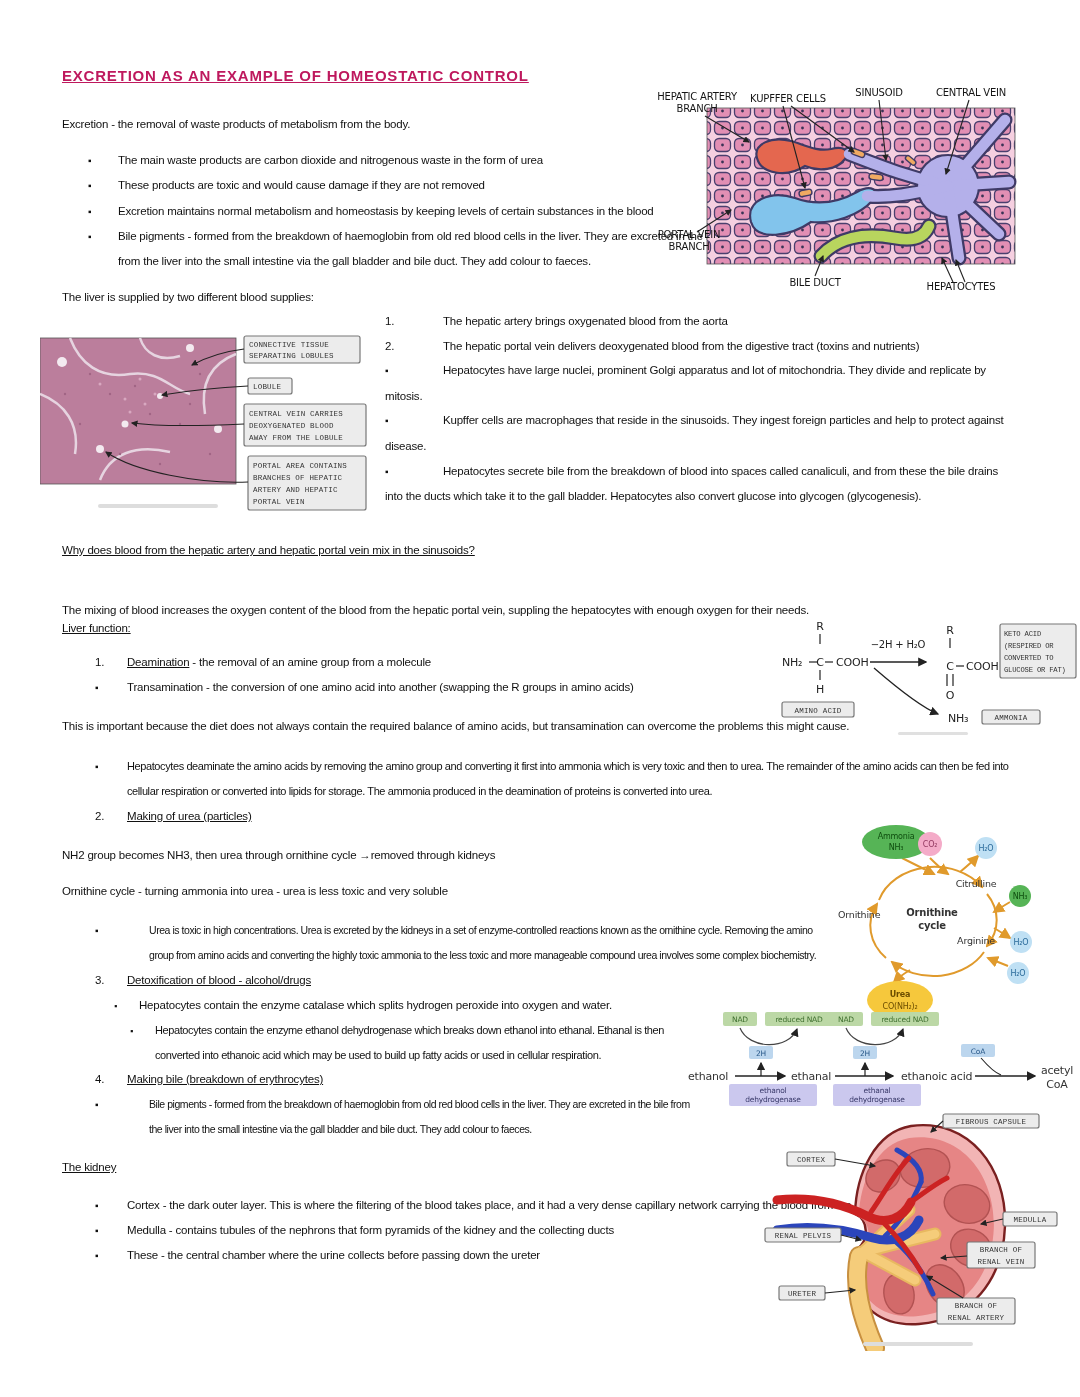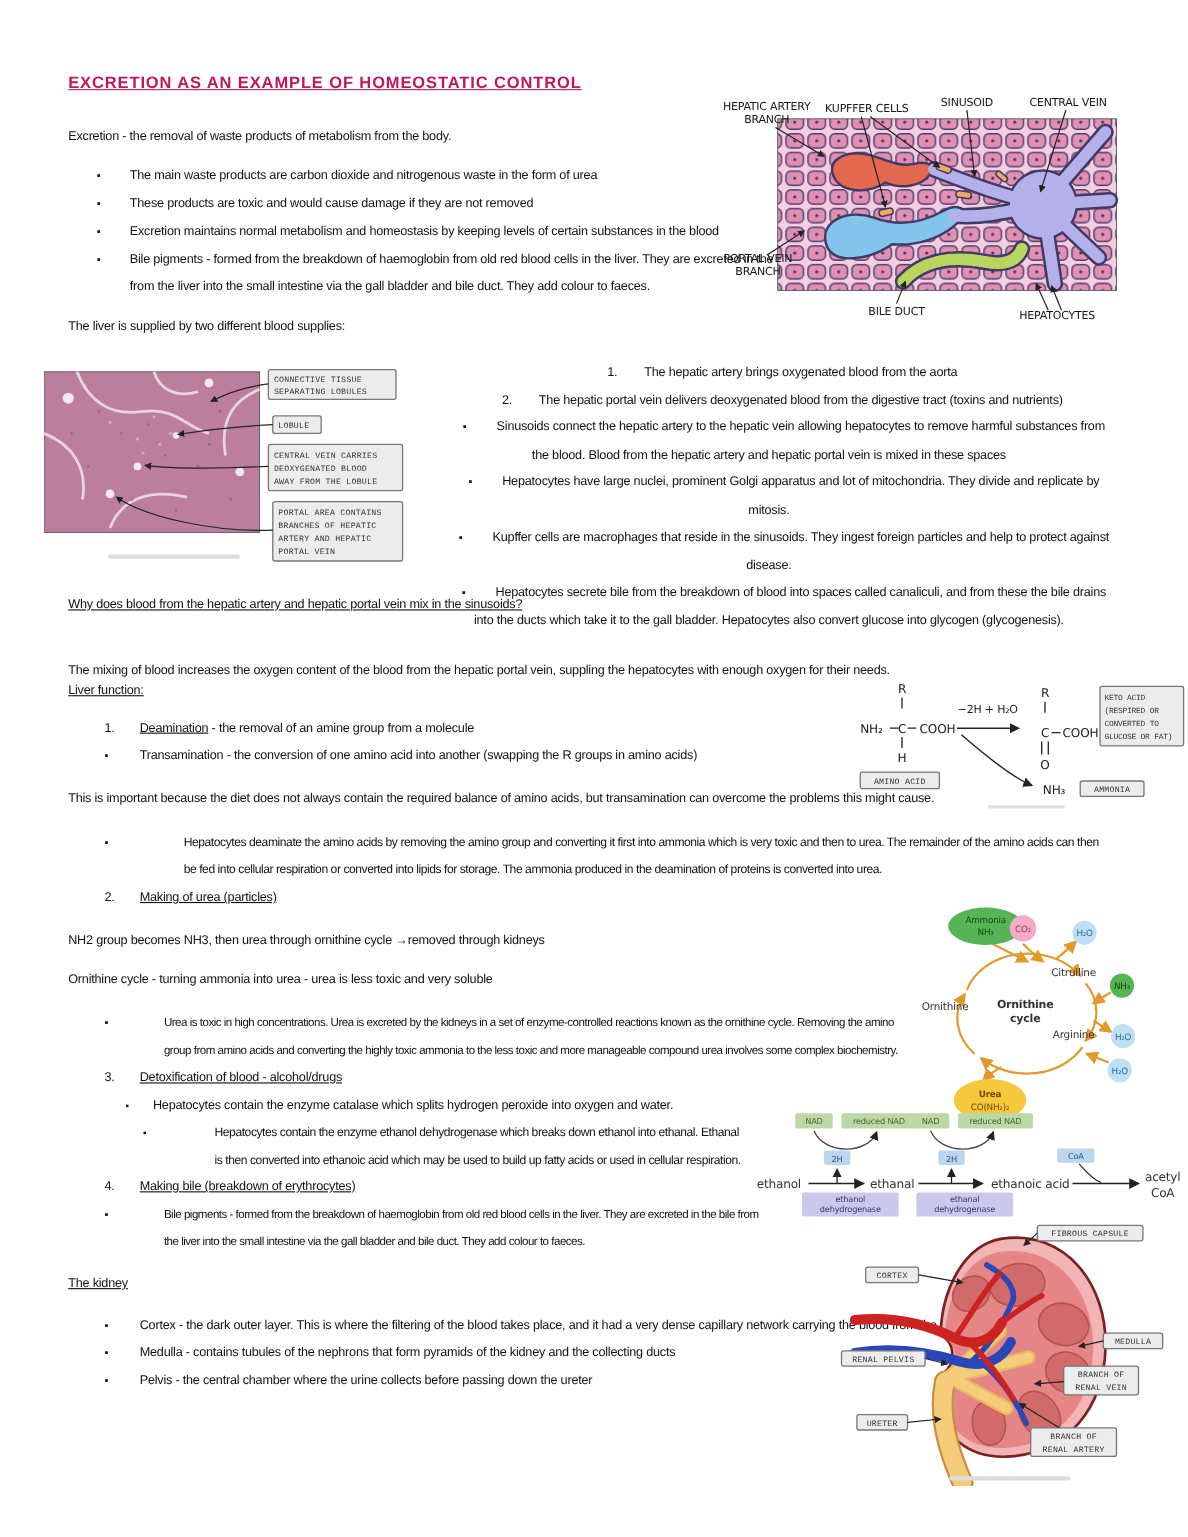--- a/index.html
+++ b/index.html
@@ -15,21 +15,21 @@
   .mk::before{content:"▪";font-size:10px;}
   .mk32{flex:0 0 32px;}
   .mk32::before{content:"▪";font-size:10px;}
   .mk25{flex:0 0 25px;}
   .mk25::before{content:"▪";font-size:9px;}
   .num{flex:0 0 32px;}
   .tx{flex:1 1 auto;}
   .hangrow{display:block;}
   .hmk{display:inline-block;width:58px;}
   .hsq::before{content:"▪";font-size:10px;}
-  .tight{font-size:11px;letter-spacing:-0.4px;gap:40px;}
+  .tight{font-size:11px;letter-spacing:-0.4px;}
   .tight2{font-size:10.5px;letter-spacing:-0.45px;gap:22px;}
   .draft{font-family:"Liberation Mono",monospace;font-size:7.5px;fill:#333;letter-spacing:0.2px;}
   .draft72{font-family:"Liberation Mono",monospace;font-size:7.2px;fill:#333;}
   .draftbox{fill:#ececec;stroke:#777;stroke-width:1.2;}
   .handlab{font-family:"DejaVu Sans",sans-serif;font-size:10px;fill:#151515;}
   .chem{font-family:"DejaVu Sans",sans-serif;font-size:11px;fill:#222;}
   .chem10{font-family:"DejaVu Sans",sans-serif;font-size:10px;fill:#222;}
   .orn{font-family:"DejaVu Sans",sans-serif;font-size:9.5px;fill:#333;}
   .orn8{font-family:"DejaVu Sans",sans-serif;font-size:8px;}
   .ornC{font-family:"DejaVu Sans",sans-serif;font-size:10px;font-weight:bold;fill:#333;}
@@ -205,24 +205,23 @@
     <text class="draft" x="213" y="170">PORTAL VEIN</text>
   </g>
   <g class="leader" marker-end="url(#m-his)">
     <path d="M 204 15 C 180 18 165 24 152 31"></path>
     <path d="M 208 52 C 170 54 140 58 122 61"></path>
     <path d="M 204 90 C 160 92 115 92 92 89"></path>
     <path d="M 208 148 C 160 150 95 138 66 118"></path>
   </g>
 </svg>
 
-<div class="abs" style="top:327px;left:385px;width:628px;line-height:24.6px;text-align:center;">
+<div class="abs" style="top:309px;left:385px;width:628px;line-height:24.6px;">
   <div class="hangrow"><span class="hmk">1.</span><span>The hepatic artery brings oxygenated blood from the aorta</span></div>
   <div class="hangrow"><span class="hmk">2.</span><span>The hepatic portal vein delivers deoxygenated blood from the digestive tract (toxins and nutrients)</span></div>
-  <div class="hangrow"><span class="hmk hsq"></span><span>Sinusoids connect the hepatic artery to the hepatic vein allowing hepatocytes to remove harmful substances from the blood. Blood from the hepatic artery and hepatic portal vein is mixed in these spaces</span></div>
   <div class="hangrow"><span class="hmk hsq"></span><span>Hepatocytes have large nuclei, prominent Golgi apparatus and lot of mitochondria. They divide and replicate by mitosis.</span></div>
   <div class="hangrow"><span class="hmk hsq"></span><span>Kupffer cells are macrophages that reside in the sinusoids. They ingest foreign particles and help to protect against disease.</span></div>
   <div class="hangrow"><span class="hmk hsq"></span><span>Hepatocytes secrete bile from the breakdown of blood into spaces called canaliculi, and from these the bile drains into the ducts which take it to the gall bladder. Hepatocytes also convert glucose into glycogen (glycogenesis).</span></div>
 </div>
 
 <div class="abs u" style="top:538px;left:62px;width:700px;">Why does blood from the hepatic artery and hepatic portal vein mix in the sinusoids?</div>
 <div class="abs" style="top:578px;left:62px;width:948px;margin-top:20px;">The mixing of blood increases the oxygen content of the blood from the hepatic portal vein, suppling the hepatocytes with enough oxygen for their needs.</div>
 <div class="abs u" style="top:616px;left:62px;">Liver function:</div>
 
 <div class="abs" style="top:650px;left:95px;width:700px;">
@@ -439,21 +438,21 @@
   <div class="flexrow">
       <span class="mk32"></span>
       <span class="tx">Cortex - the dark outer layer. This is where the filtering of the blood takes place, and it had a very dense capillary network carrying the blood from the renal artery to the nephrons</span>
     </div>
   <div class="flexrow">
       <span class="mk32"></span>
       <span class="tx">Medulla - contains tubules of the nephrons that form pyramids of the kidney and the collecting ducts</span>
     </div>
   <div class="flexrow">
       <span class="mk32"></span>
-      <span class="tx">Pelvis - the central chamber where the urine collects before passing down the ureter</span>
+      <span class="tx">These - the central chamber where the urine collects before passing down the ureter</span>
     </div>
 </div>
 
 <svg class="abs" style="top:1106px;left:763px;" width="317" height="245" viewBox="0 0 317 245">
   <defs>
     <marker id="m-kid" markerWidth="6" markerHeight="6" refX="5" refY="3" orient="auto">
         <path d="M0,0 L6,3 L0,6 z" fill="#222"></path>
       </marker>
   </defs>
 

